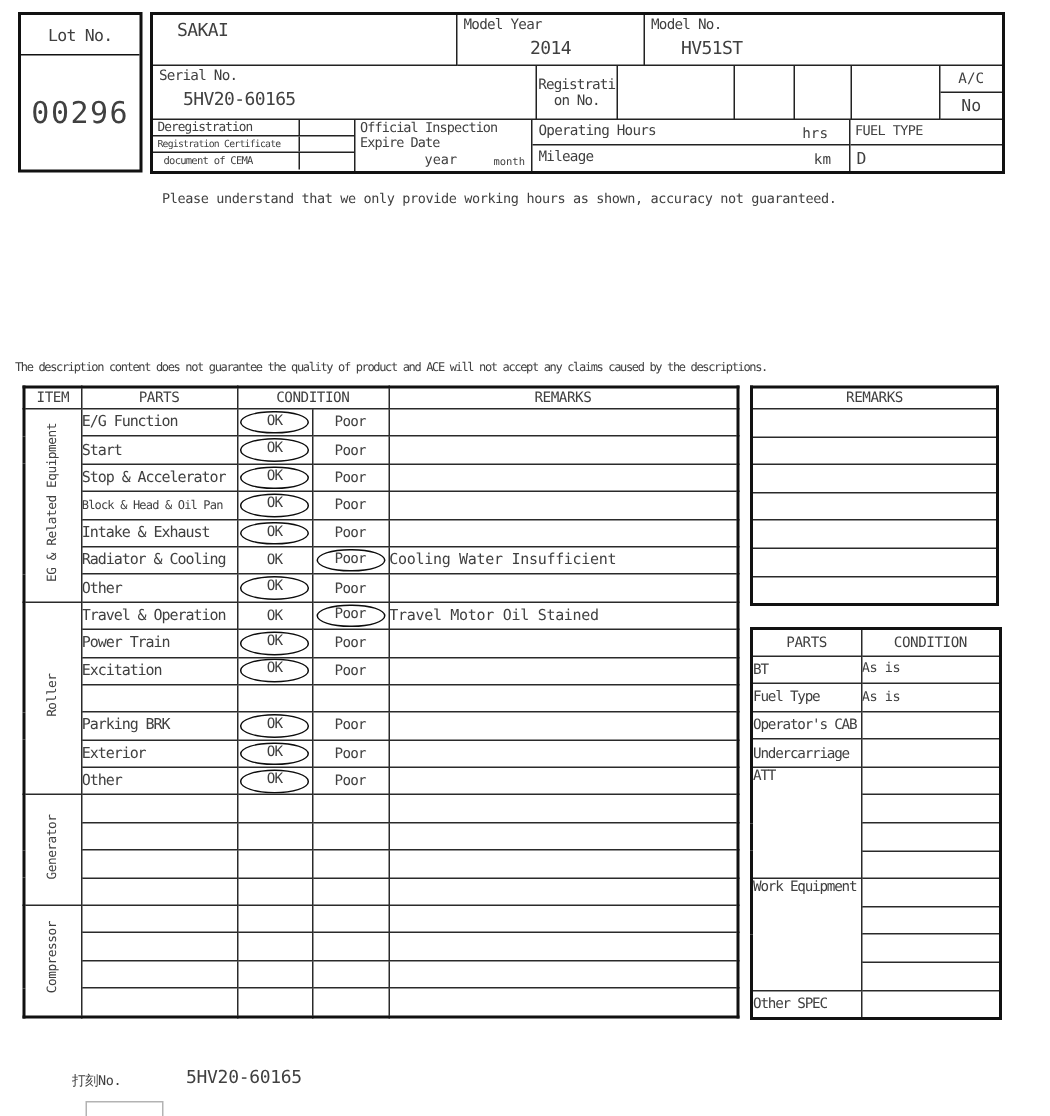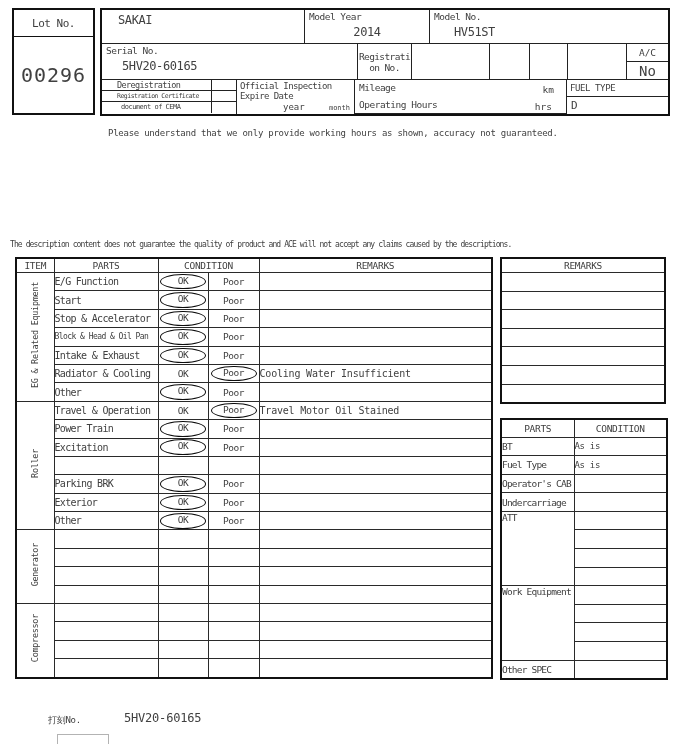--- a/index.html
+++ b/index.html
@@ -13,21 +13,21 @@
   
   .hdr{position:absolute;left:100px;top:8px;width:570px;height:108px;border:2px solid #111;box-sizing:border-box;}
   .hc{position:absolute;box-sizing:border-box;border:0 solid #222;}
   .br{border-right-width:1px;} .bb{border-bottom-width:1px;}
   .lab{font-size:9.5px;letter-spacing:-0.5px;padding:2px 0 0 4px;line-height:10px;white-space:nowrap;}
   .val{font-size:12px;letter-spacing:-0.4px;line-height:14px;padding-top:3px;white-space:nowrap;}
   .center{text-align:center;}
   .reg{display:flex;flex-direction:column;justify-content:center;align-items:center;height:100%;
        font-size:9.5px;letter-spacing:-0.6px;line-height:11px;}
   .acno{display:flex;align-items:center;justify-content:center;height:100%;}
-  .drow{display:flex;box-sizing:border-box;padding-left:12px;}
+  .drow{display:flex;box-sizing:border-box;}
   .dlab{width:98px;border-right:1px solid #222;box-sizing:border-box;white-space:nowrap;overflow:hidden;}
   .abs{position:absolute;white-space:nowrap;}
   
   .notice1{position:absolute;left:108px;top:128px;font-size:9px;letter-spacing:-0.25px;white-space:nowrap;}
   .notice2{position:absolute;left:10px;top:240px;font-size:8px;letter-spacing:-0.9px;white-space:nowrap;}
   
   table.grid{border-collapse:collapse;table-layout:fixed;position:absolute;background:#fff;border:2px solid #111;}
   table.grid th,table.grid td{border:1px solid #2a2a2a;padding:0;overflow:hidden;}
   table.grid th{font-weight:normal;font-size:9.5px;letter-spacing:-0.3px;height:13px;}
   #main-table{left:15px;top:257px;width:476px;}
@@ -89,48 +89,48 @@
       </div>
     </div>
     <div class="hc br bb" style="left:310px;top:34px;width:78px;height:36px"></div>
     <div class="hc br bb" style="left:388px;top:34px;width:40px;height:36px"></div>
     <div class="hc br bb" style="left:428px;top:34px;width:38px;height:36px"></div>
     <div class="hc br bb" style="left:466px;top:34px;width:59px;height:36px"></div>
     <div class="hc bb" style="left:525px;top:34px;width:41px;height:18px">
       <div class="acno" style="font-size:9.5px">A/C</div>
     </div>
     <div class="hc bb" style="left:525px;top:52px;width:41px;height:18px">
-      <div class="acno" style="font-size:14px">No</div>
+      <div class="acno" style="font-size:11px">No</div>
     </div>
 
     <div class="hc br" style="left:0;top:70px;width:135px;height:34px">
       <div class="drow" style="height:11px;border-bottom:1px solid #222">
         <div class="dlab" style="font-size:8.5px;letter-spacing:-0.6px;padding-left:3px;line-height:11px">Deregistration</div>
       </div>
       <div class="drow" style="height:11px;border-bottom:1px solid #222">
         <div class="dlab" style="font-size:6.5px;letter-spacing:-0.5px;padding-left:3px;line-height:10px">Registration Certificate</div>
       </div>
       <div class="drow" style="height:11px">
         <div class="dlab" style="font-size:7px;letter-spacing:-0.5px;padding-left:7px;line-height:11px">document of CEMA</div>
       </div>
     </div>
     <div class="hc br" style="left:135px;top:70px;width:118px;height:34px">
       <div style="font-size:9px;letter-spacing:-0.6px;padding:2px 0 0 3px;line-height:9px">Official Inspection</div>
       <div style="font-size:9px;letter-spacing:-0.6px;padding:1px 0 0 3px;line-height:9px">Expire Date</div>
       <div class="abs" style="left:46px;bottom:2px;font-size:9px">year</div>
       <div class="abs" style="right:4px;bottom:2px;font-size:7px">month</div>
     </div>
     <div class="hc br" style="left:253px;top:70px;width:212px;height:34px">
+      <div style="position:relative;height:17px;border-bottom:1px solid #222;box-sizing:border-box">
+        <div class="abs" style="left:4px;top:2px;font-size:9.5px;letter-spacing:-0.5px">Operating Hours</div>
+        <div class="abs" style="right:14px;bottom:1px;font-size:9.5px">hrs</div>
+      </div>
       <div style="position:relative;height:17px">
         <div class="abs" style="left:4px;top:2px;font-size:9.5px;letter-spacing:-0.5px">Mileage</div>
         <div class="abs" style="right:12px;bottom:2px;font-size:9.5px">km</div>
-      </div>
-      <div style="position:relative;height:17px;border-bottom:1px solid #222;box-sizing:border-box">
-        <div class="abs" style="left:4px;top:2px;font-size:9.5px;letter-spacing:-0.5px">Operating Hours</div>
-        <div class="abs" style="right:14px;bottom:1px;font-size:9.5px">hrs</div>
       </div>
     </div>
     <div class="hc" style="left:465px;top:70px;width:101px;height:34px">
       <div style="height:17px;border-bottom:1px solid #222;box-sizing:border-box;font-size:9px;letter-spacing:-0.4px;padding:3px 0 0 3px">FUEL TYPE</div>
       <div style="font-size:11px;padding:2px 0 0 4px">D</div>
     </div>
   </div>
 
   <div class="notice1">Please understand that we only provide working hours as shown, accuracy not guaranteed.</div>
   <div class="notice2">The description content does not guarantee the quality of product and ACE will not accept any claims caused by the descriptions.</div>

